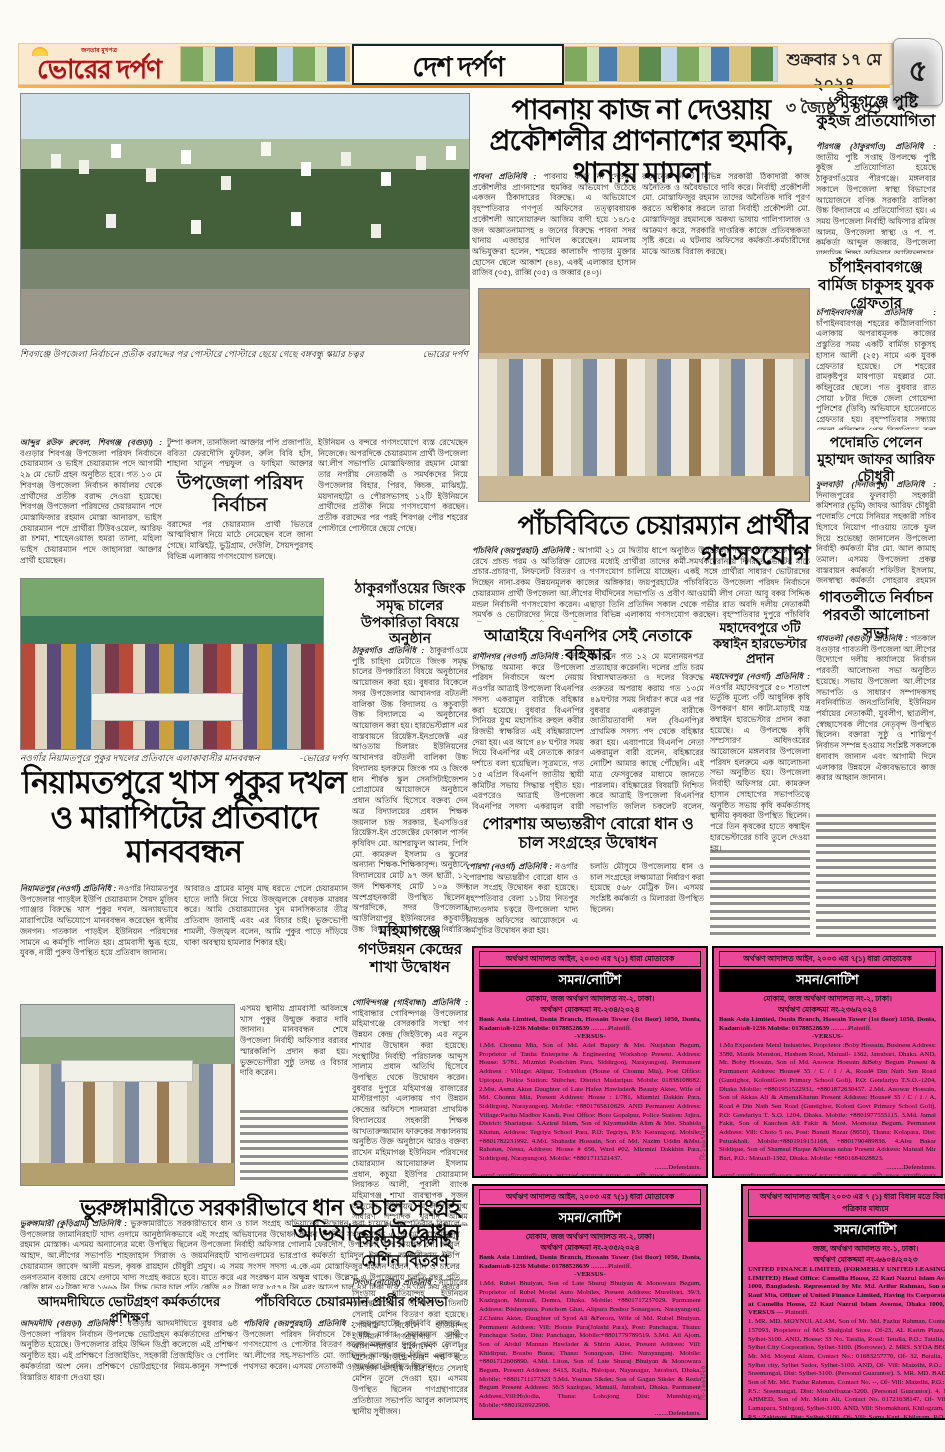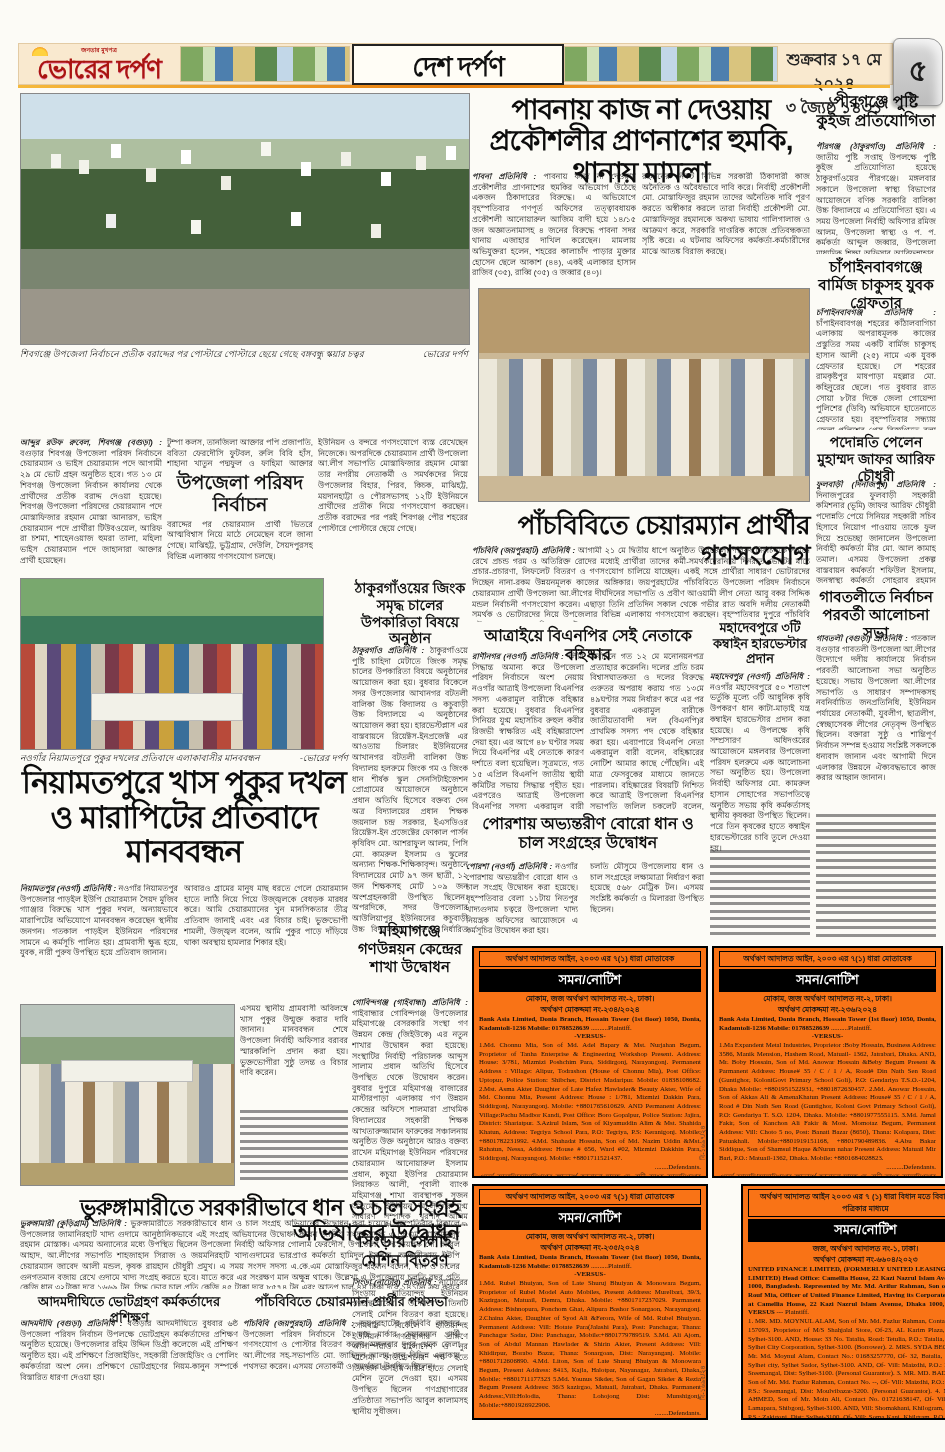--- a/index.html
+++ b/index.html
@@ -32,21 +32,21 @@
   .photo{border:1px solid #888;}
   .ph1{background:linear-gradient(180deg,#cfe0ea 0 18%,#aebfa0 18% 30%,#44603a 30% 62%,#7a8570 62% 78%,#9b968a 78% 100%);}
   .posters{position:absolute;left:30px;top:60px;width:10px;height:14px;background:#f4f4ee;box-shadow:28px 6px #f2f2ea,60px -10px #fff,95px 14px #f0efe6,130px -4px #fff,170px 22px #efeee4,210px -12px #f7f7f0,250px 8px #fff,290px -2px #f1f0e8,330px 18px #fff,365px 2px #f3f2ea,395px -8px #fff,55px 60px #eee,140px 66px #f6f6ef,240px 58px #fff,320px 70px #efeee6;}
   .ph2{background:linear-gradient(180deg,#79a86e 0 22%,#3c7a5a 22% 100%);}
   .crowd{position:absolute;left:0;right:0;bottom:0;height:62%;background:repeating-linear-gradient(90deg,#b84a3a 0 14px,#e0d6c2 14px 26px,#5b4a7a 26px 40px,#caa13c 40px 55px,#3a6f9a 55px 70px,#c8c0ae 70px 84px,#7a3a4a 84px 98px);}
   .banner{position:absolute;background:#f2f1e8;border:1px solid #bbb;}
   .ph3{background:linear-gradient(180deg,#b9c4bc 0 18%,#8aa27e 18% 45%,#b3a06e 45% 100%);}
   .ph4{background:linear-gradient(180deg,#b79a6d 0 30%,#cbb896 30% 100%);}
   .crowd2{position:absolute;left:0;right:0;bottom:12%;height:55%;background:repeating-linear-gradient(90deg,#ece8da 0 18px,#cfc9b4 18px 30px,#7c8ba0 30px 44px,#efe9dc 44px 62px,#9a7c55 62px 74px);}
   
-  .notice{border:2px solid #000;background:#f97316;padding:3px 5px;box-sizing:border-box;overflow:hidden;}
+  .notice{border:2px solid #000;background:#ec4899;padding:3px 5px;box-sizing:border-box;overflow:hidden;}
   .law{font-size:7.5px;font-weight:bold;text-align:center;border:1px solid #000;padding:1px 0;margin-bottom:2px;}
   .nbar{background:#000;color:#fff;text-align:center;font-size:13px;font-weight:bold;padding:1px 0;margin-bottom:2px;}
   .ncourt{font-size:7.5px;font-weight:bold;text-align:center;line-height:1.4;}
   .nen{font-family:"Liberation Serif",serif;font-size:6.8px;line-height:1.28;text-align:justify;color:#111;}
   .nen b{font-weight:bold;}
   .nbn{font-size:6.6px;line-height:1.3;text-align:justify;margin-top:2px;}
   .vreg{font-size:6.5px;color:#333;writing-mode:vertical-rl;transform:rotate(180deg);}
 </style>
 </head>
 <body>

